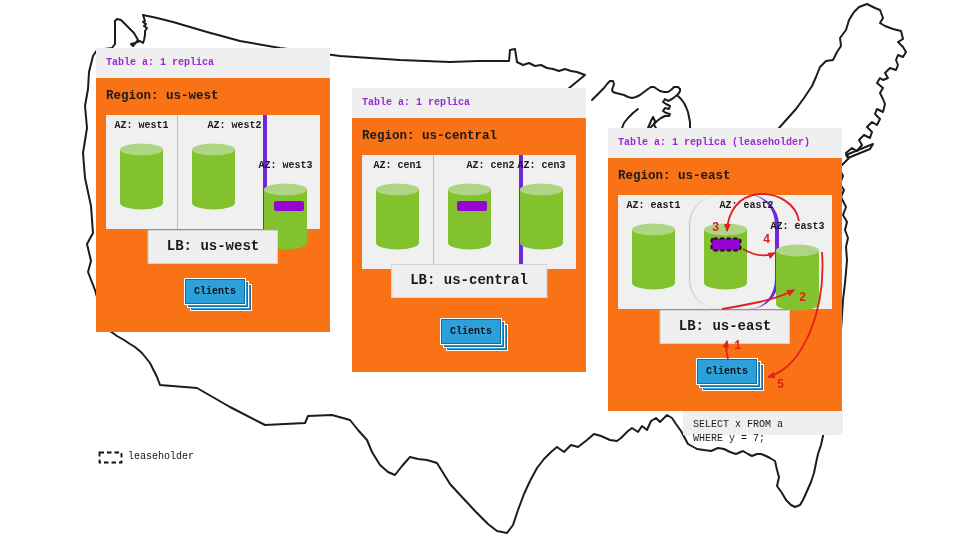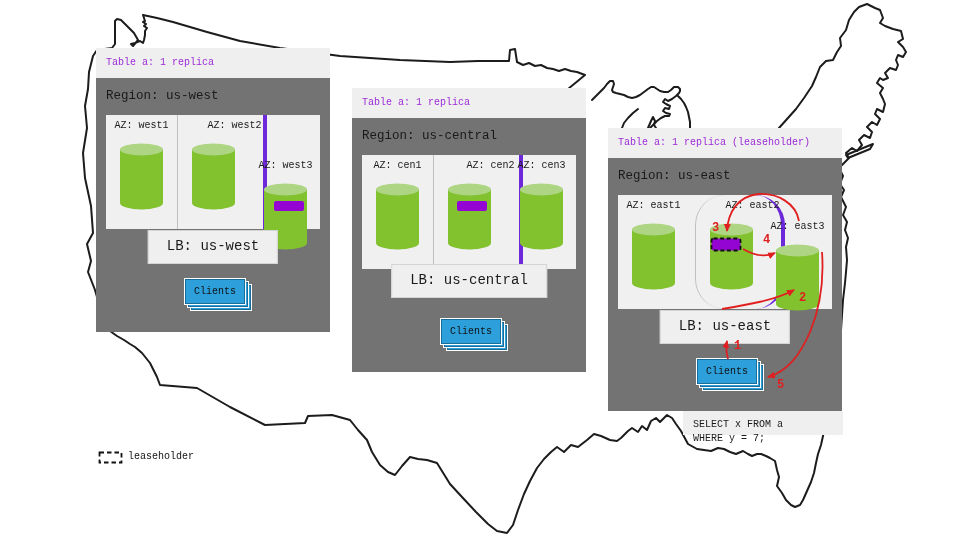--- a/index.html
+++ b/index.html
@@ -1,19 +1,19 @@
 <!DOCTYPE html>
 <html><head>
 <meta charset="utf-8">
 <style>
   html,body{margin:0;padding:0;}
   body{width:960px;height:540px;position:relative;overflow:hidden;background:#ffffff;
        font-family:"Liberation Mono", monospace;}
   .abs{position:absolute;}
-  .region{position:absolute;width:234px;height:284px;background:#737373;}
+  .region{position:absolute;width:234px;height:284px;background:#f97316;font-weight:bold;}
   .hdr{position:absolute;left:0;top:0;width:234px;height:30px;background:#efefef;
        color:#9c2bd8;font-size:10px;line-height:30px;text-indent:10px;}
   .title{position:absolute;left:10px;top:41px;font-size:12.5px;color:#1a1a1a;}
   .az{position:absolute;left:10px;top:67px;width:214px;height:114px;background:#f0f0f0;}
   .col{position:absolute;top:0;width:71px;height:114px;}
   .col.c2{border-left:1px solid #c0c0c0;border-right:4px solid #6d28d9;padding-left:14px;}
   .azlabel{position:absolute;top:5px;width:100%;text-align:center;font-size:10px;color:#1a1a1a;}
   .cyl{position:absolute;left:13px;top:28px;}
   .lb{position:absolute;top:182px;height:24px;background:#efefef;border:1px solid #d4d4d4;
       font-size:14px;line-height:22px;color:#1a1a1a;padding:4px 18px;left:50%;transform:translateX(-50%);white-space:nowrap;}
@@ -110,21 +110,21 @@
   <div class="hdr">Table a: 1 replica (leaseholder)</div>
   <div class="title">Region: us-east</div>
   <div class="az">
     <div class="col" style="left:0;">
         <div class="azlabel">AZ: east1</div>
       <svg class="cyl" width="45" height="68">
           <path d="M1,6.5 V60 a21.5,6.5 0 0 0 43,0 V6.5" fill="#82c22e"></path>
           <ellipse cx="22.5" cy="6.5" rx="21.5" ry="6" fill="#aed584"></ellipse>
         </svg>
     </div>
-    <div class="col c2" style="left:77px;border-radius:30px;">
+    <div class="col c2" style="left:71px;border-radius:30px;">
         <div class="azlabel">AZ: east2</div>
       <svg class="cyl" width="45" height="68">
           <path d="M1,6.5 V60 a21.5,6.5 0 0 0 43,0 V6.5" fill="#82c22e"></path>
           <ellipse cx="22.5" cy="6.5" rx="21.5" ry="6" fill="#aed584"></ellipse>
         </svg>
     </div>
     <div class="col" style="left:144px;margin-top:21px;">
         <div class="azlabel">AZ: east3</div>
       <svg class="cyl" width="45" height="68">
           <path d="M1,6.5 V60 a21.5,6.5 0 0 0 43,0 V6.5" fill="#82c22e"></path>

